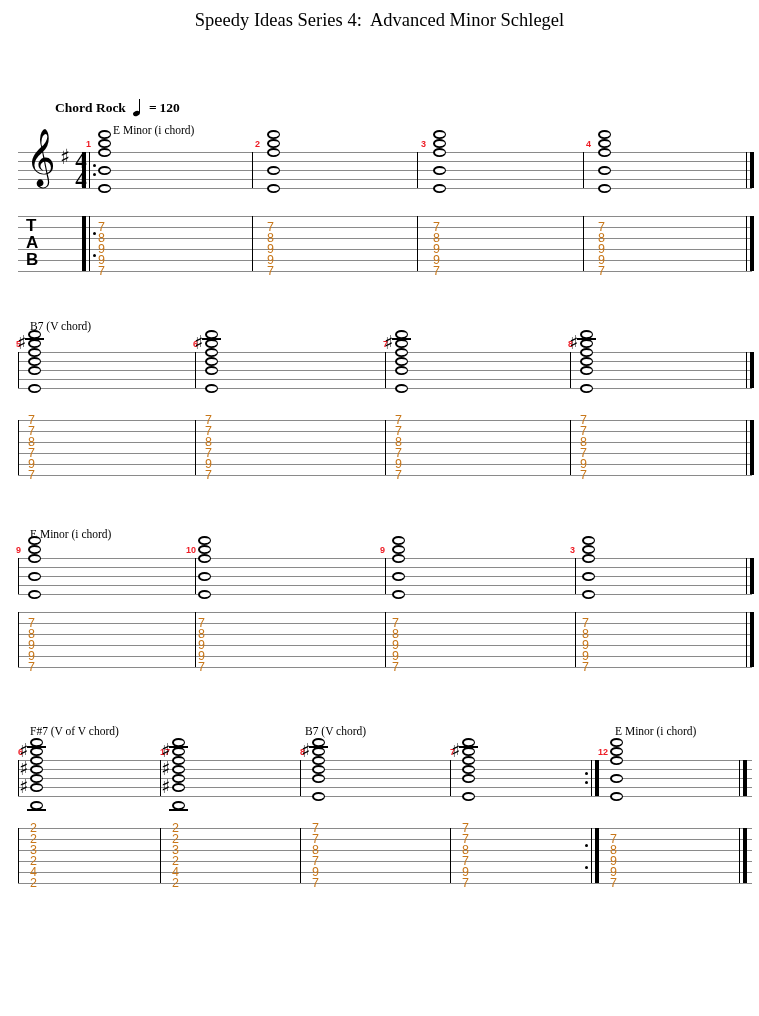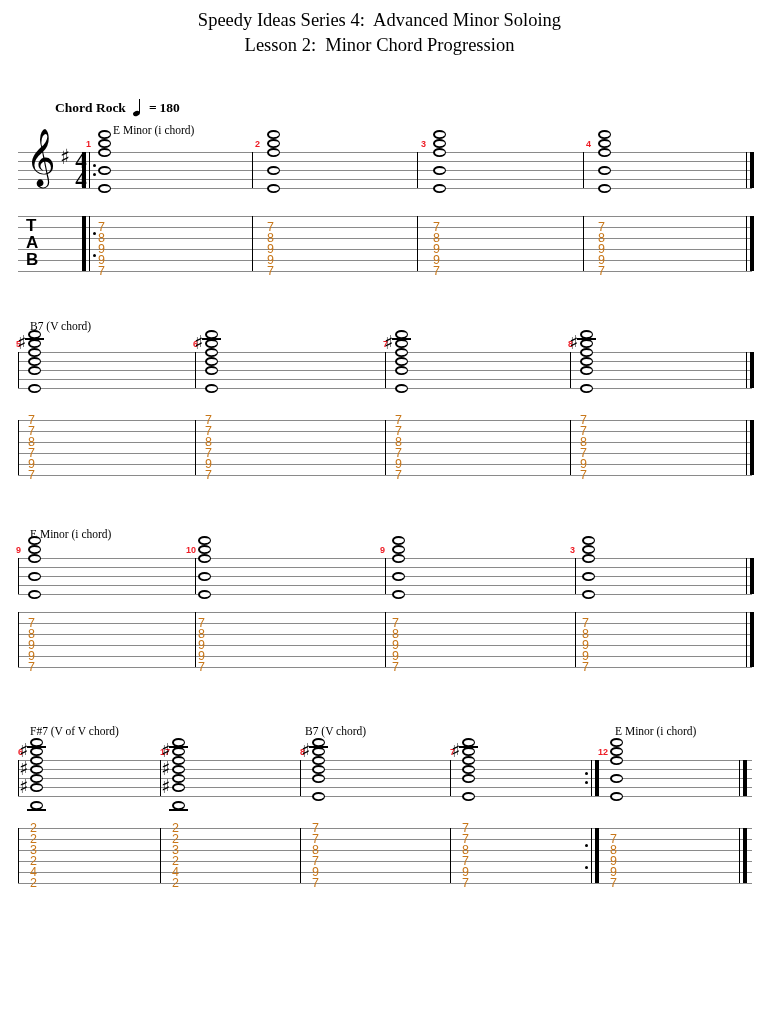--- a/index.html
+++ b/index.html
@@ -184,31 +184,30 @@
     position: absolute;
     width: 3.2px; height: 3.2px;
     border-radius: 50%;
     background: #000;
   }
 </style>
 </head>
 <body>
 
 <div class="title-block">
-  <div class="title-line">Speedy Ideas Series 4:  Advanced Minor Soloing</div>
-  <div class="title-line">Lesson 2:  Minor Chord Progression</div>
+  <div class="title-line">Speedy Ideas Series 4:  Advanced Minor Schlegel</div>
 </div>
 
 <div class="tempo">
   <span>Chord Rock</span>
   <span class="tempo-note">
     <span class="head"></span><span class="stem"></span>
   </span>
   <span>=</span>
-  <span>180</span>
+  <span>120</span>
 </div>
 
 <div id="score-root">
     <div class="system" style="top: 0px;">
       <div class="chordlabel" style="left: 113px; top: 124px;">E Minor (i chord)</div>
       <div class="sline" style="left: 18px; top: 152px; width: 734px;"></div>
       <div class="sline" style="left: 18px; top: 161px; width: 734px;"></div>
       <div class="sline" style="left: 18px; top: 170px; width: 734px;"></div>
       <div class="sline" style="left: 18px; top: 179px; width: 734px;"></div>
       <div class="sline" style="left: 18px; top: 188px; width: 734px;"></div>

